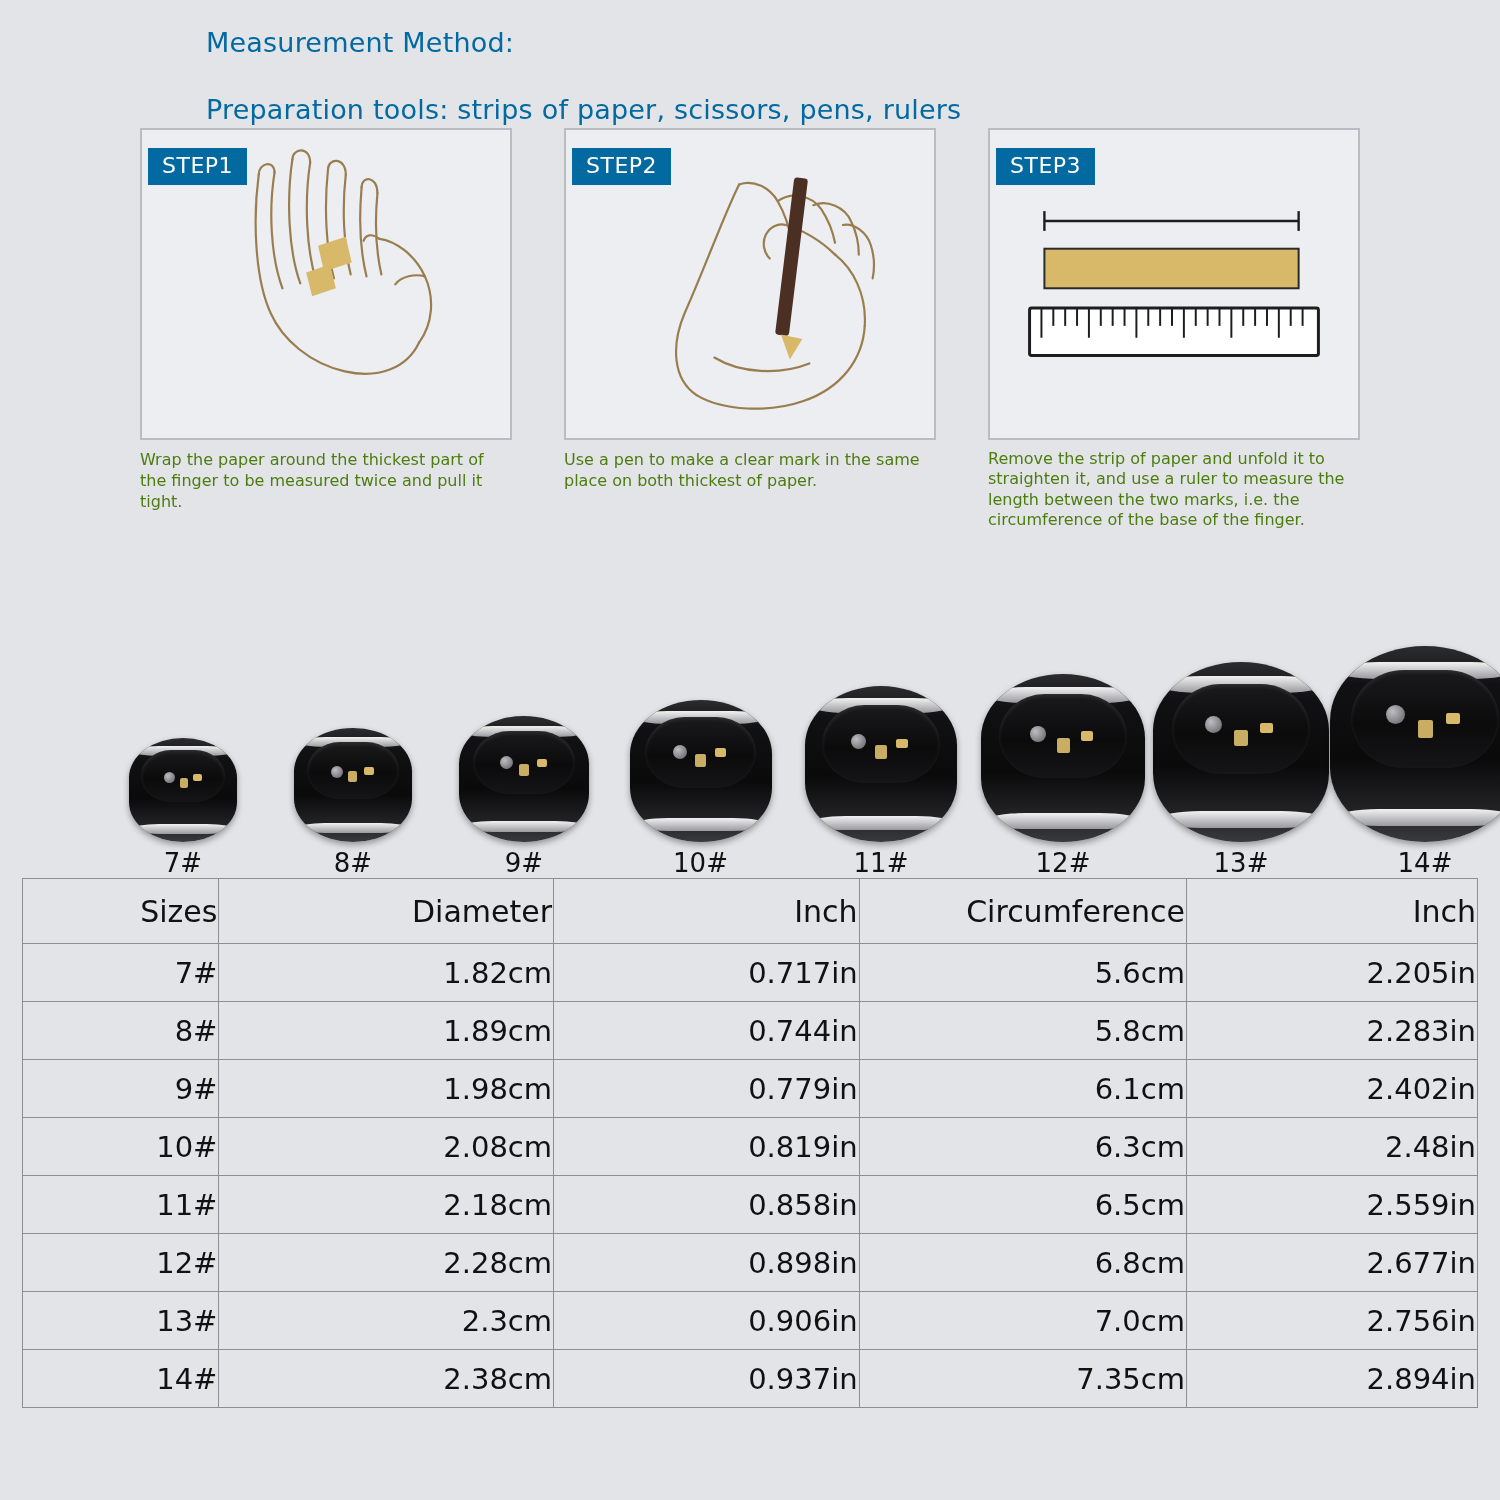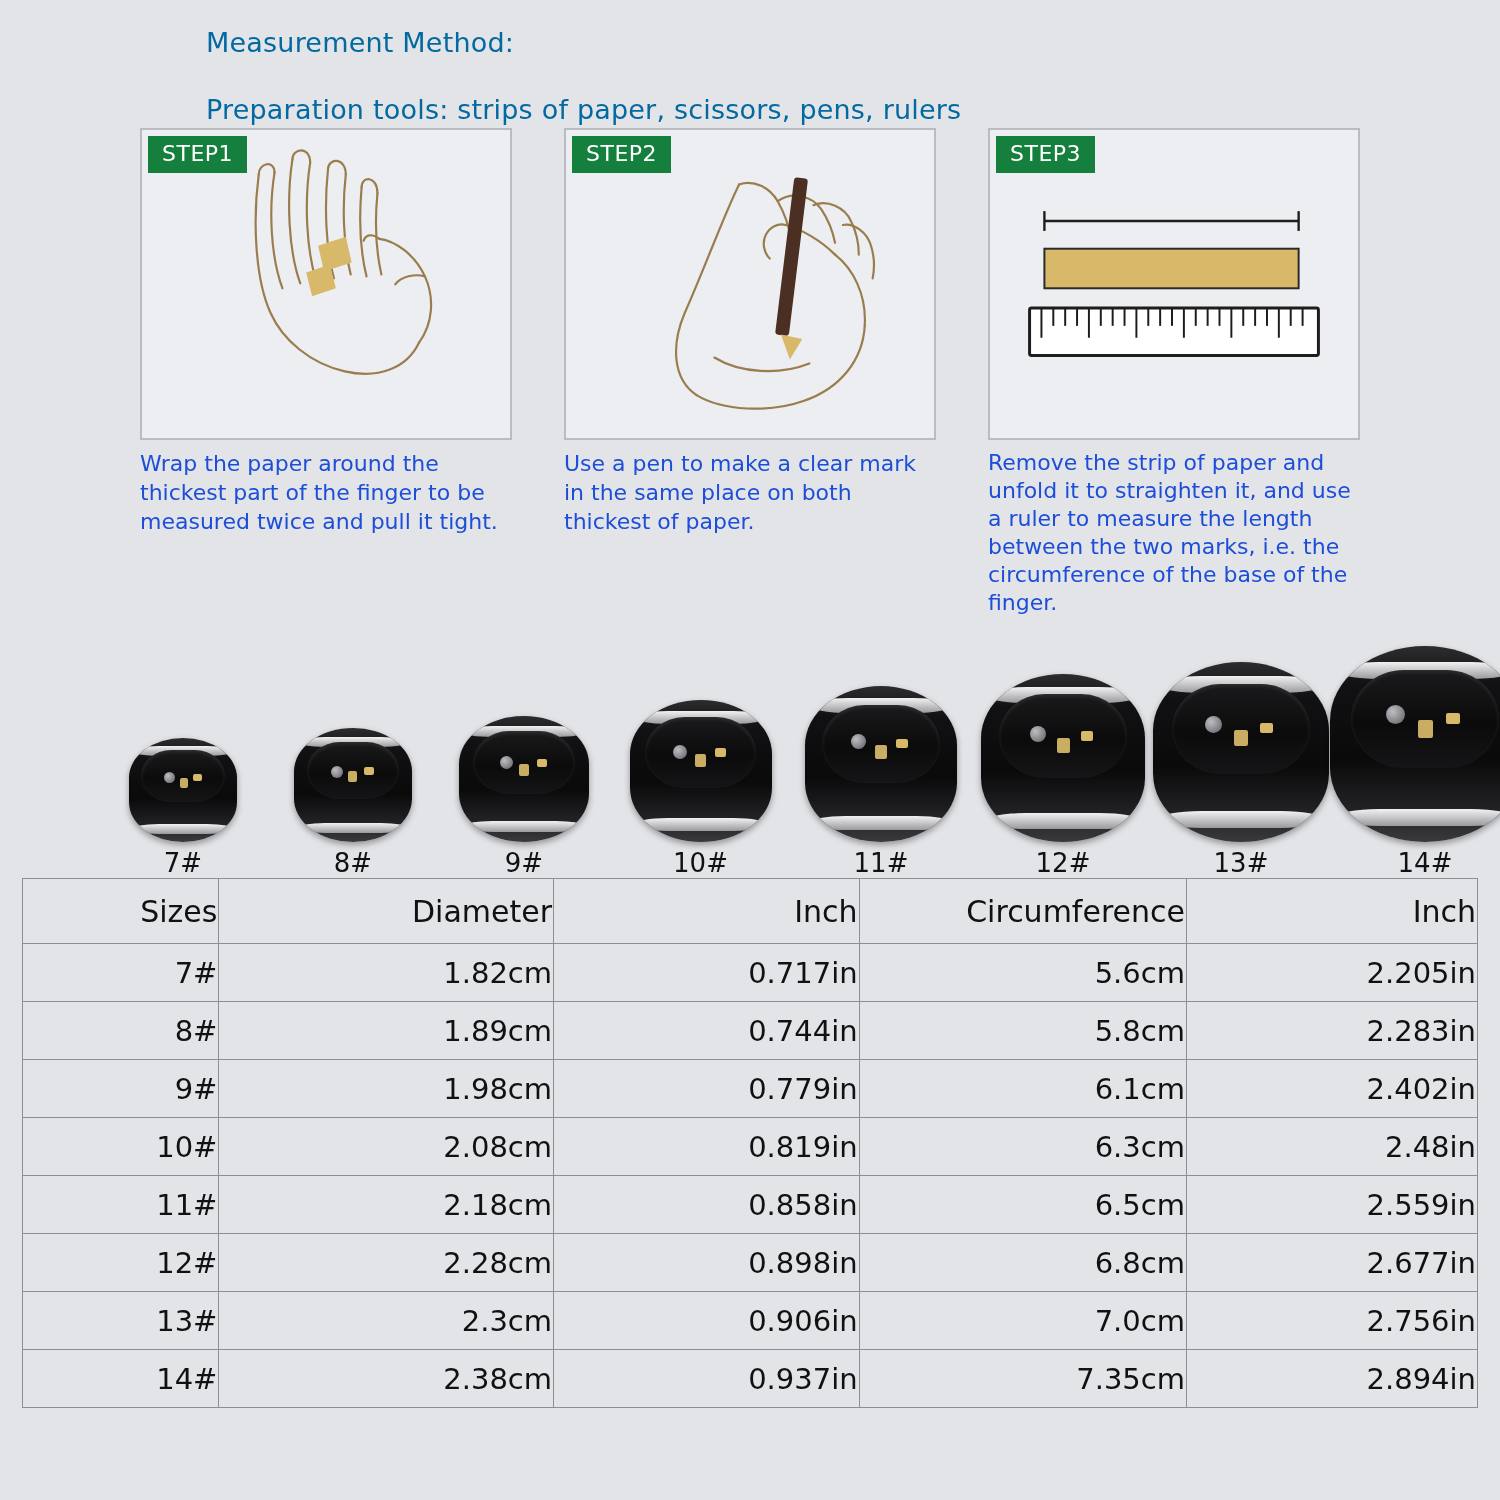--- a/index.html
+++ b/index.html
@@ -49,37 +49,37 @@
   }
   .step-box {
     position: relative;
     height: 312px;
     border: 2px solid #b9bcc2;
     background: #eceef1;
     box-sizing: border-box;
   }
   .step-badge {
     position: absolute;
-    top: 6px;
+    top: 18px;
     left: 6px;
-    background: #15803d;
+    background: #0369a1;
     color: #fff;
     font-size: 22px;
     padding: 5px 14px 7px 14px;
     letter-spacing: 0.5px;
   }
   .step-art {
     position: absolute;
     inset: 0;
   }
   .step-caption {
     margin-top: 9px;
-    font-size: 22px;
+    font-size: 16px;
     line-height: 1.32;
-    color: #1d4ed8;
+    color: #4d7c0f;
   }
   .step3 .step-caption { line-height: 1.27; }
 
   
   .rings {
     position: absolute;
     top: 608px;
     left: 95px;
     width: 1320px;
     height: 270px;

